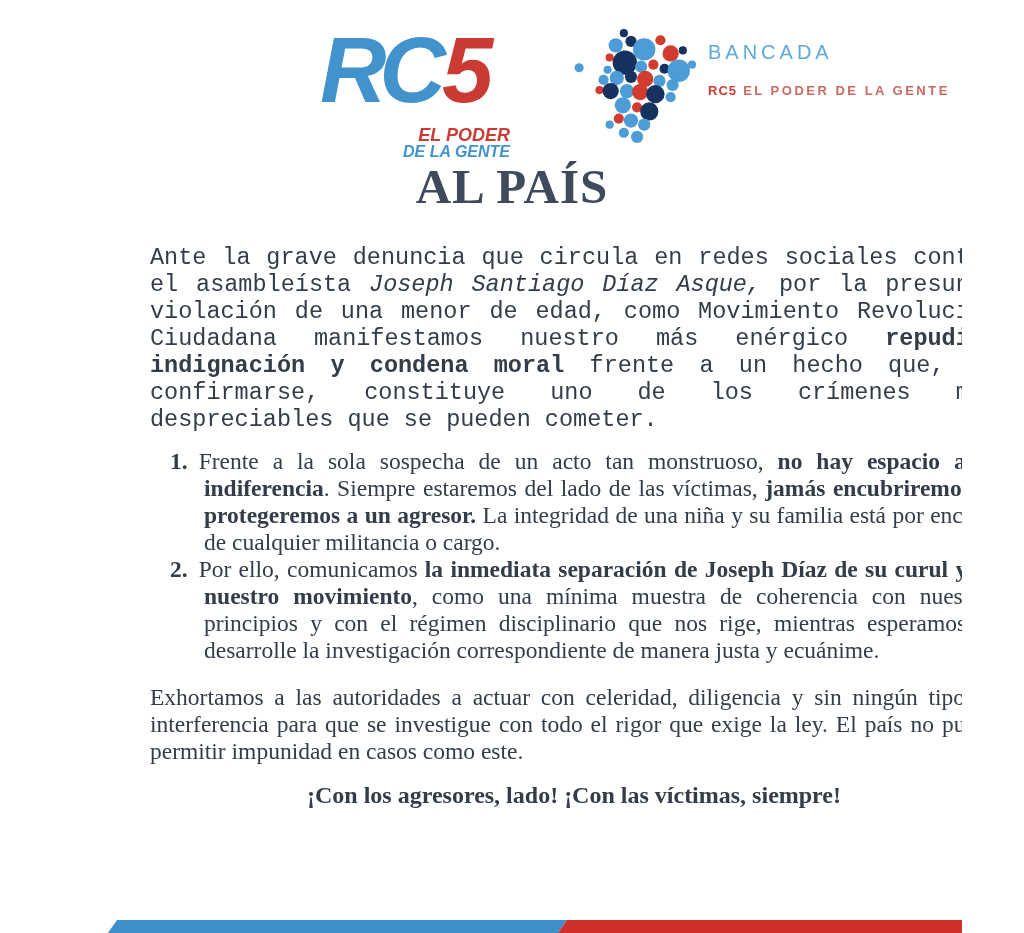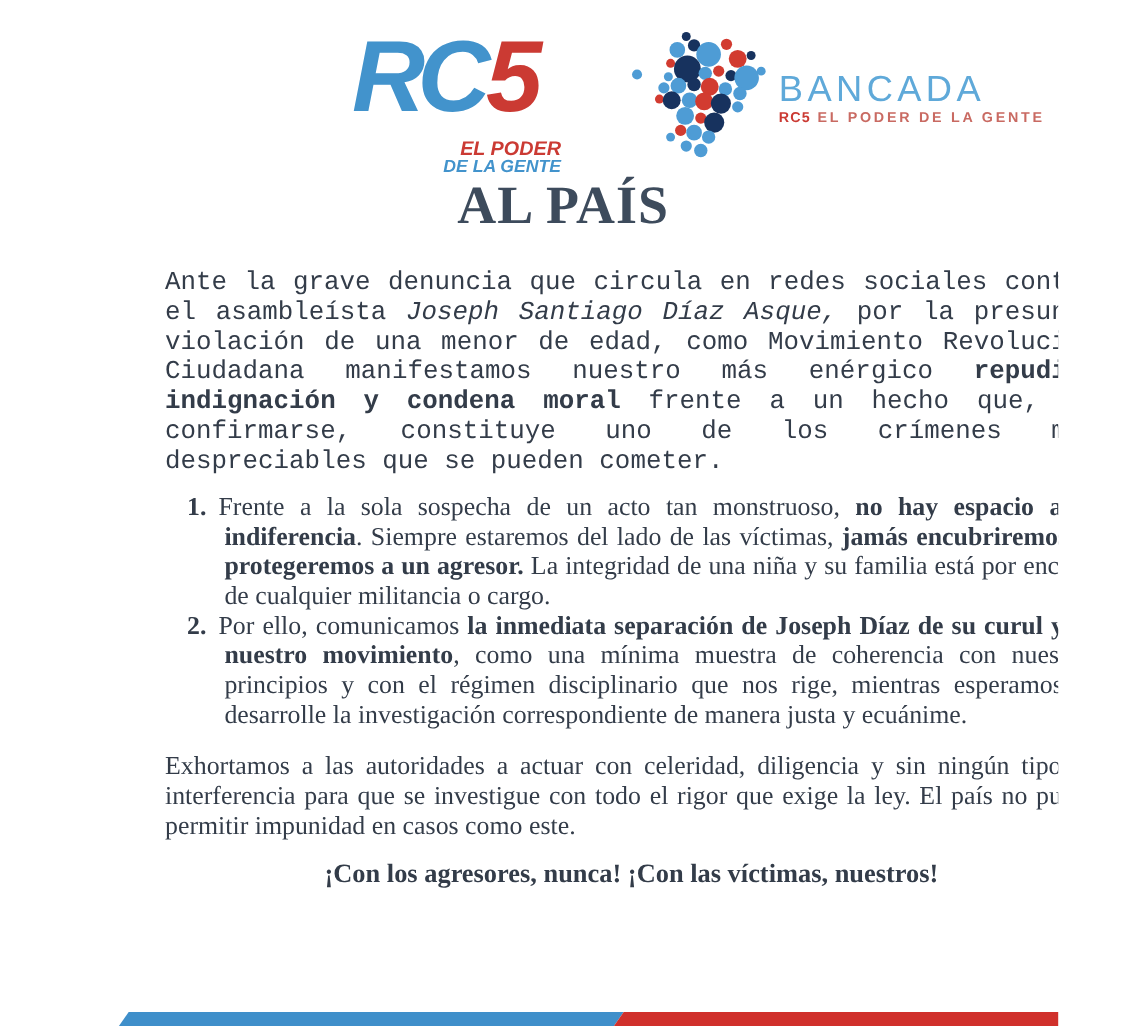--- a/index.html
+++ b/index.html
@@ -22,23 +22,23 @@
   .rc5-tagline {
     text-align:right; padding-right:10px; margin-top:14px;
     font-family:"Liberation Sans", sans-serif; font-style:italic; font-weight:bold;
   }
   .rc5-tagline .tag1 { display:block; color:var(--rc-red);  font-size:18px; line-height:18px; }
   .rc5-tagline .tag2 { display:block; color:var(--rc-blue); font-size:16px; line-height:16px; }
 
   .bancada-logo { position:absolute; left:500px; top:24px; display:flex; align-items:flex-start; }
   .dots-svg { width:140px; height:122px; flex:0 0 auto; }
   .bancada-text { margin-left:6px; padding-top:14px; font-family:"Liberation Sans", sans-serif; }
-  .bancada-line1 { color:var(--bancada-light-blue); font-size:33px; line-height:29px; letter-spacing:4px;margin-top:28px; }
+  .bancada-line1 { color:var(--bancada-light-blue); font-size:20px; line-height:29px; letter-spacing:4px; }
   .bancada-line2 { color:var(--bancada-blue); font-size:34px; line-height:34px; font-weight:bold; letter-spacing:1.5px; }
-  .bancada-line3 { margin-top:4px; font-size:13px; letter-spacing:2.5px; color:var(--tagline-red); font-weight:600; }
+  .bancada-line3 { margin-top:16px; font-size:13px; letter-spacing:2.5px; color:var(--tagline-red); font-weight:600; }
   .bancada-line3 .rc5-bold { color:var(--rc-red); font-weight:bold; letter-spacing:1px; }
 
   
   .title {
     position:absolute; top:158px; left:0; width:100%; margin:0;
     text-align:center; font-size:49px; font-weight:bold;
     color:var(--title-color); letter-spacing:1px;
   }
 
   
@@ -143,21 +143,21 @@
       <div class="li">
         <span class="num">1.</span><span><span>Frente a la sola sospecha de un acto tan monstruoso, </span><span class="b">no hay espacio a la indiferencia</span><span>. Siempre estaremos del lado de las víctimas, </span><span class="b">jamás encubriremos ni protegeremos a un agresor.</span><span> La integridad de una niña y su familia está por encima de cualquier militancia o cargo.</span></span>
       </div>
       <div class="li">
         <span class="num">2.</span><span><span>Por ello, comunicamos </span><span class="b">la inmediata separación de Joseph Díaz de su curul y de nuestro movimiento</span><span>, como una mínima muestra de coherencia con nuestros principios y con el régimen disciplinario que nos rige, mientras esperamos se desarrolle la investigación correspondiente de manera justa y ecuánime.</span></span>
       </div>
     </div>
 
     <p class="para para-exhort"><span>Exhortamos a las autoridades a actuar con celeridad, diligencia y sin ningún tipo de interferencia para que se investigue con todo el rigor que exige la ley. El país no puede permitir impunidad en casos como este.</span></p>
 
-    <div class="closing">¡Con los agresores, nunca! ¡Con las víctimas, nuestros!</div>
+    <div class="closing">¡Con los agresores, lado! ¡Con las víctimas, siempre!</div>
   </div>
 
   <div class="footer-bar">
     <div class="bar-blue"></div>
     <div class="bar-red"></div>
   </div>
 
 </div>
 
 </body></html>

